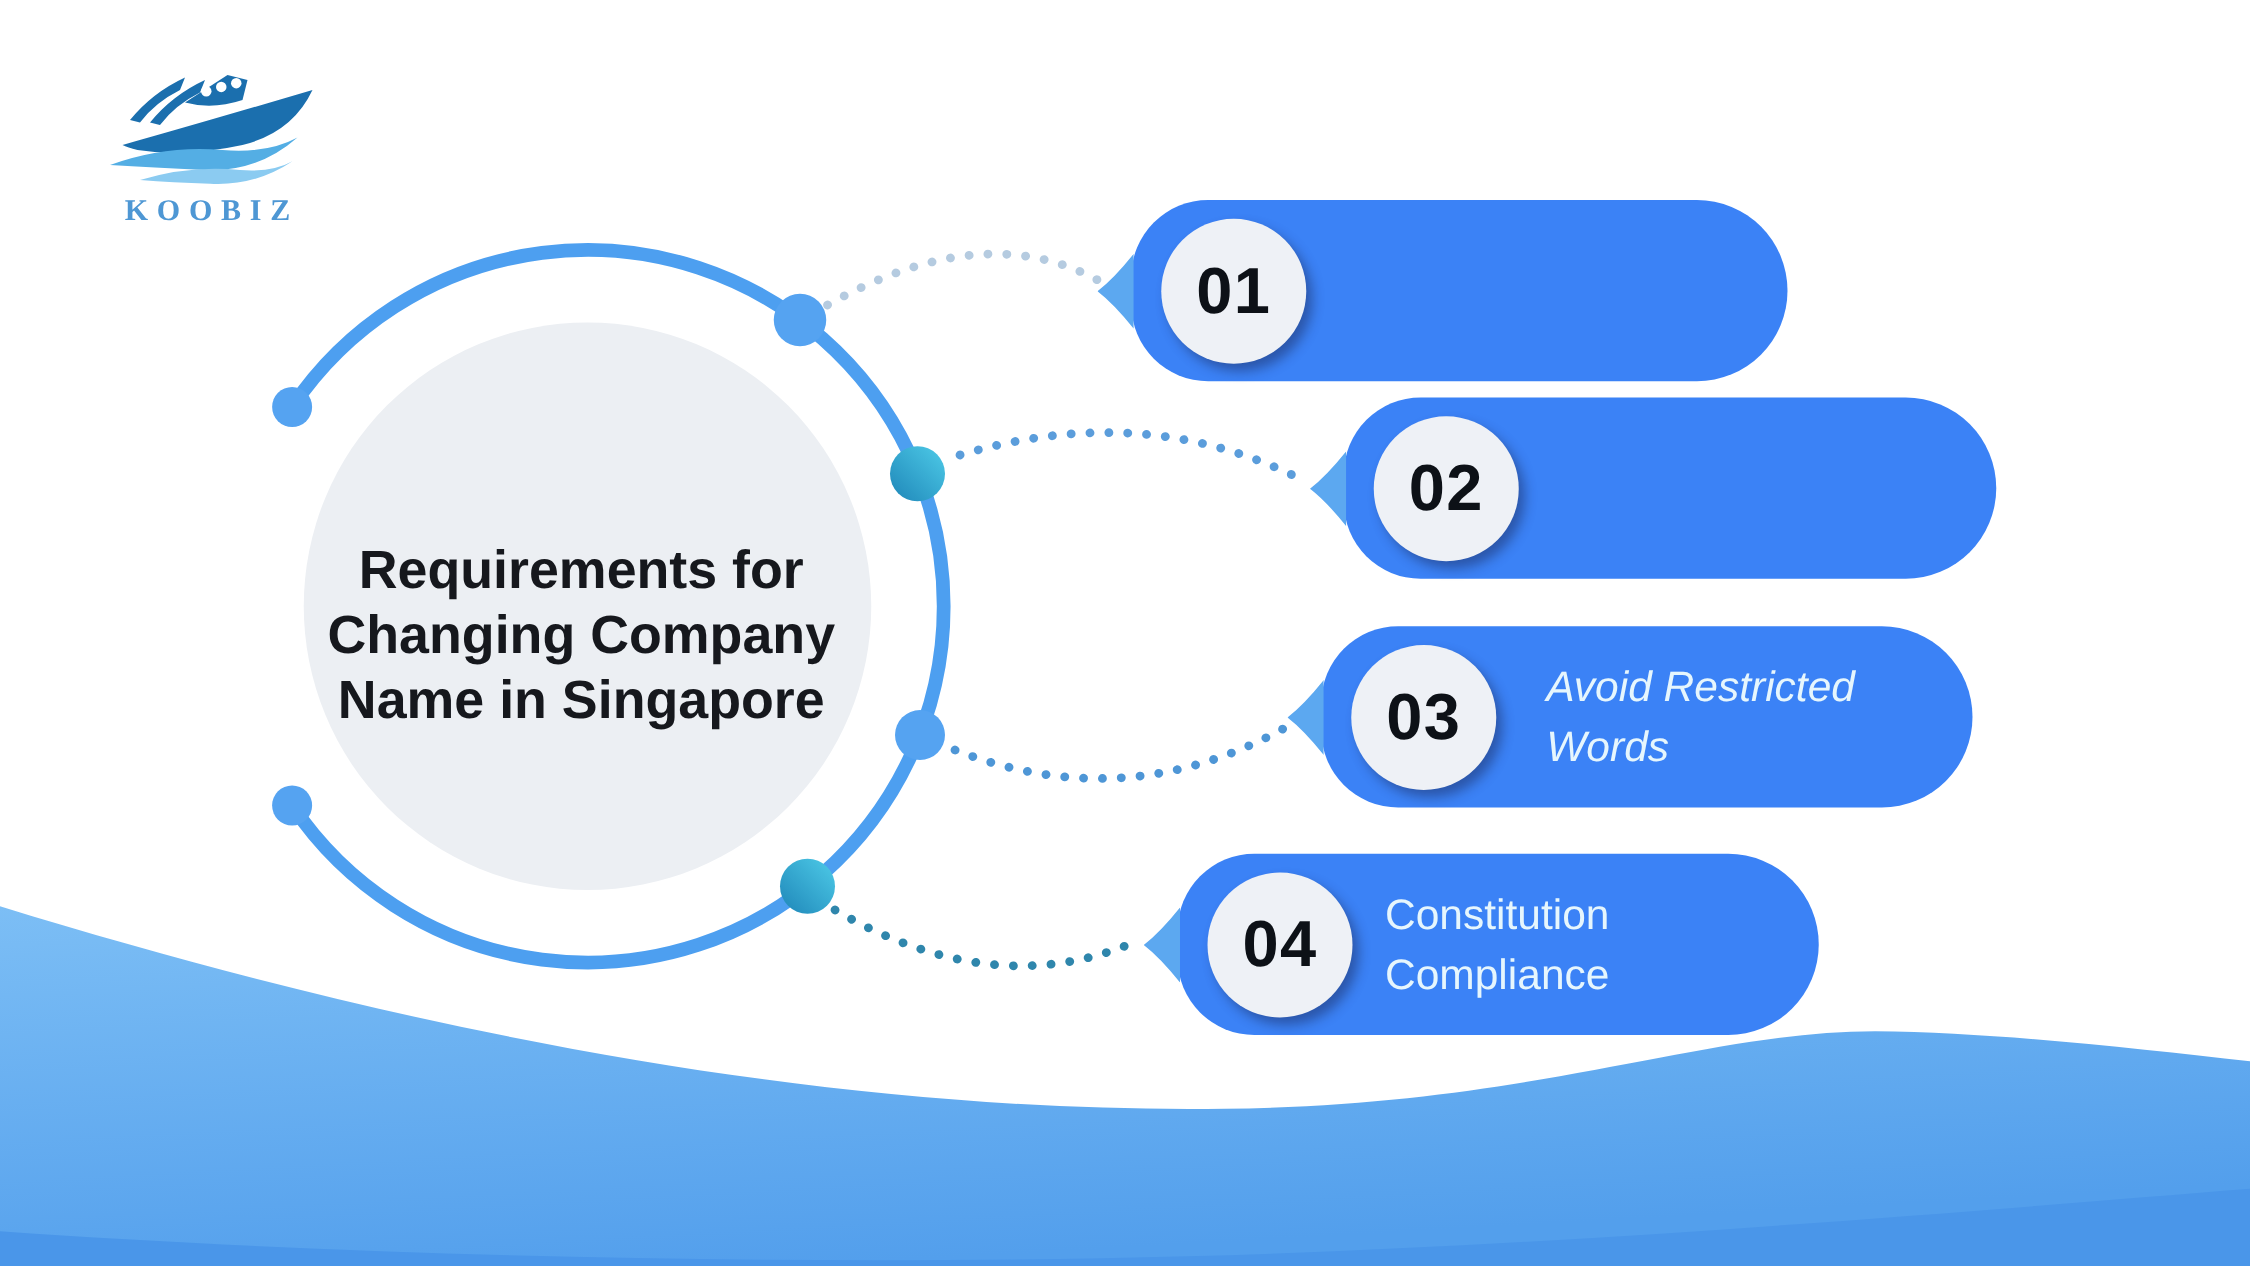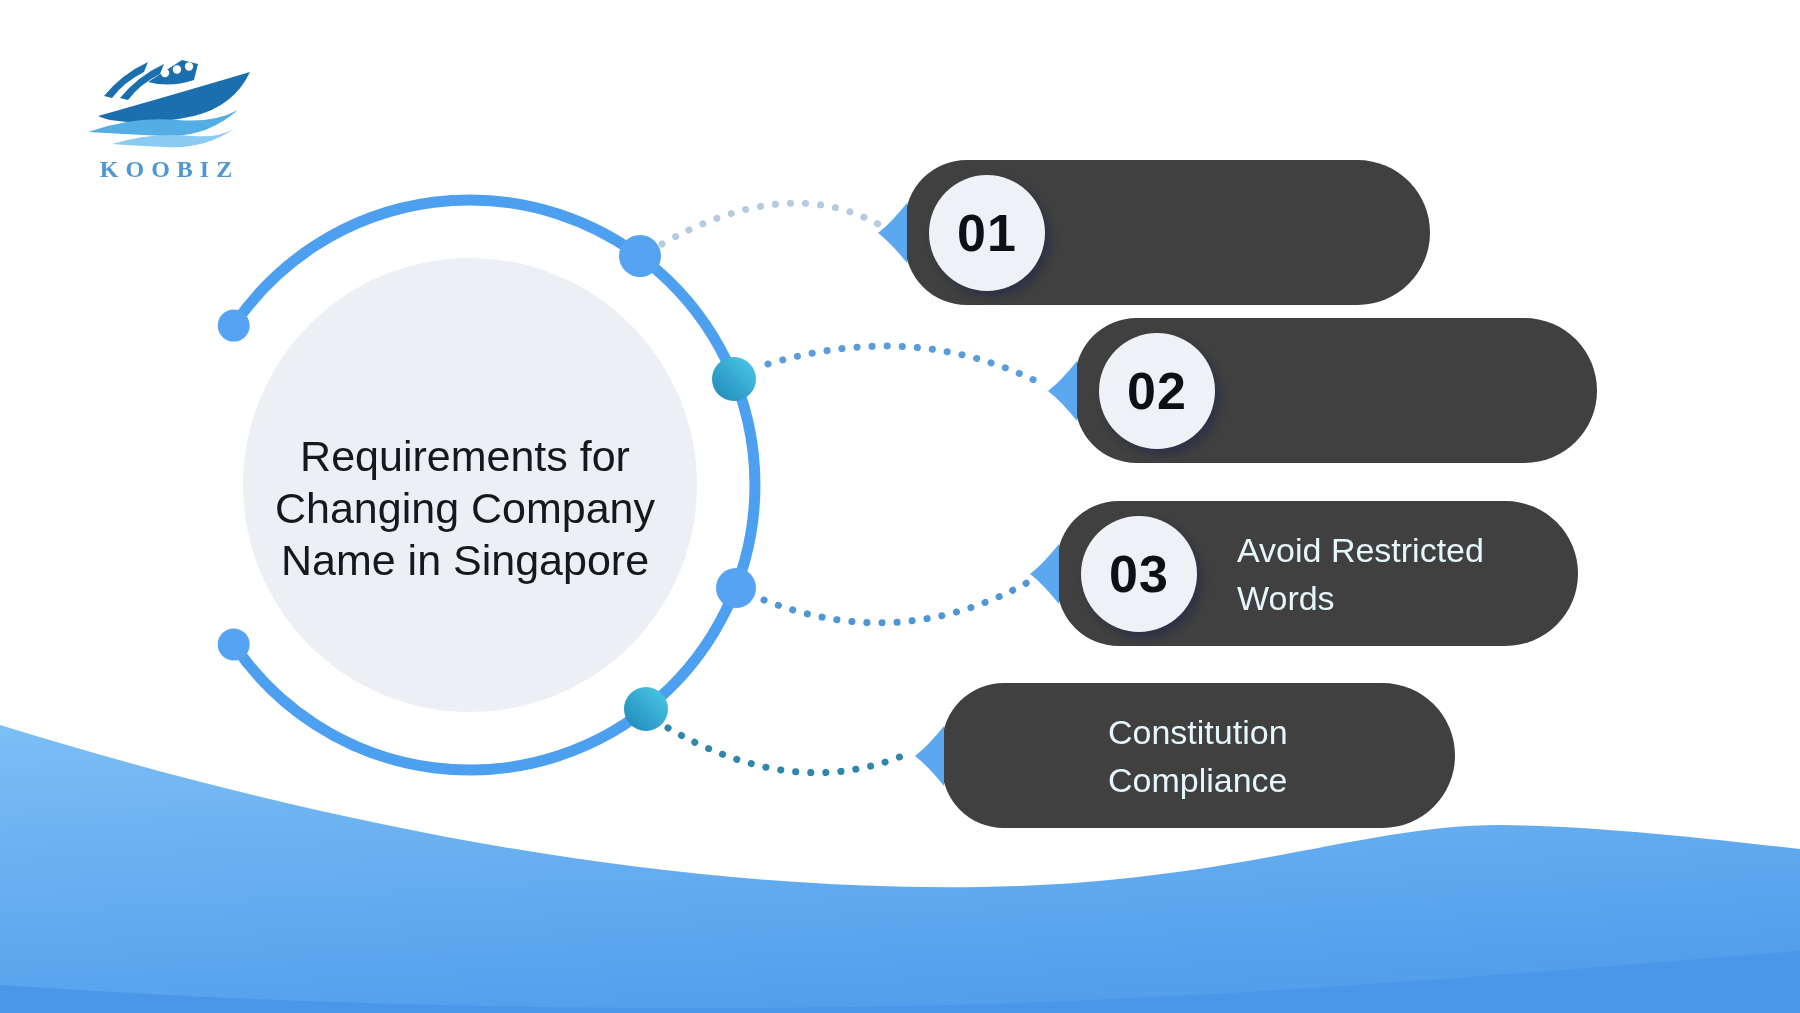--- a/index.html
+++ b/index.html
@@ -12,26 +12,26 @@
   .logo svg{display:block;margin:0 auto;}
   .brand{
     font-family:"Liberation Serif",serif;font-weight:bold;font-size:24px;
     letter-spacing:7px;color:#4E97D4;margin-top:6px;white-space:nowrap;
   }
   
   .layer{position:absolute;left:0;top:0;}
   
   .center-title{
     position:absolute;left:245px;top:430px;width:440px;
-    font-size:43px;line-height:52px;font-weight:normal;color:#16181D;
+    font-size:43px;line-height:52px;font-weight:bold;color:#16181D;
     text-align:center;white-space:pre-line;
   }
   
   .pill{
-    position:absolute;height:145px;background:#404040;
+    position:absolute;height:145px;background:#3b82f6;
     border-radius:62px 73px 73px 62px;
     display:flex;align-items:center;
   }
   .pill .tail{
     position:absolute;left:-27px;top:50%;margin-top:-30px;width:29px;height:60px;
   }
   .badge{
     position:absolute;left:24px;top:50%;margin-top:-58px;
     width:116px;height:116px;border-radius:50%;background:#EEF1F6;
     box-shadow:5px 6px 9px rgba(24,34,78,0.45);
@@ -39,21 +39,21 @@
     font-size:52px;font-weight:bold;letter-spacing:1px;color:#0D1117;
   }
   .pill .label{
     margin-left:172px;font-size:34px;line-height:48px;color:#E6F6FD;
     white-space:pre-line;
   }
   .pill1{left:905px;top:160px;width:525px;}
   .pill2{left:1075px;top:318px;width:522px;}
   .pill3{left:1057px;top:501px;width:521px;}
   .pill4{left:942px;top:683px;width:513px;}
-  .pill3 .label{margin-left:180px;}
+  .pill3 .label{margin-left:180px;font-style:italic;}
   .pill4 .label{margin-left:166px;}
 </style>
 </head>
 <body>
 
 <div id="canvas">
 
   <svg class="layer" style="top:613px;" width="1800" height="400" viewBox="0 0 1800 400" preserveAspectRatio="none">
     <defs>
       <linearGradient id="waveGrad" x1="0" y1="0" x2="0.35" y2="1">
@@ -134,17 +134,18 @@
     </svg>
     <div class="badge">03</div>
     <div class="label">Avoid Restricted
 Words</div>
   </div>
 
   <div class="pill pill4">
     <svg class="tail" viewBox="0 0 29 60" preserveAspectRatio="none">
       <path d="M29 0 Q13 20 0 30 Q13 40 29 60 Z" fill="#5CA8F0"></path>
     </svg>
+    <div class="badge">04</div>
     <div class="label">Constitution
 Compliance</div>
   </div>
 
 </div>
 
 </body></html>

